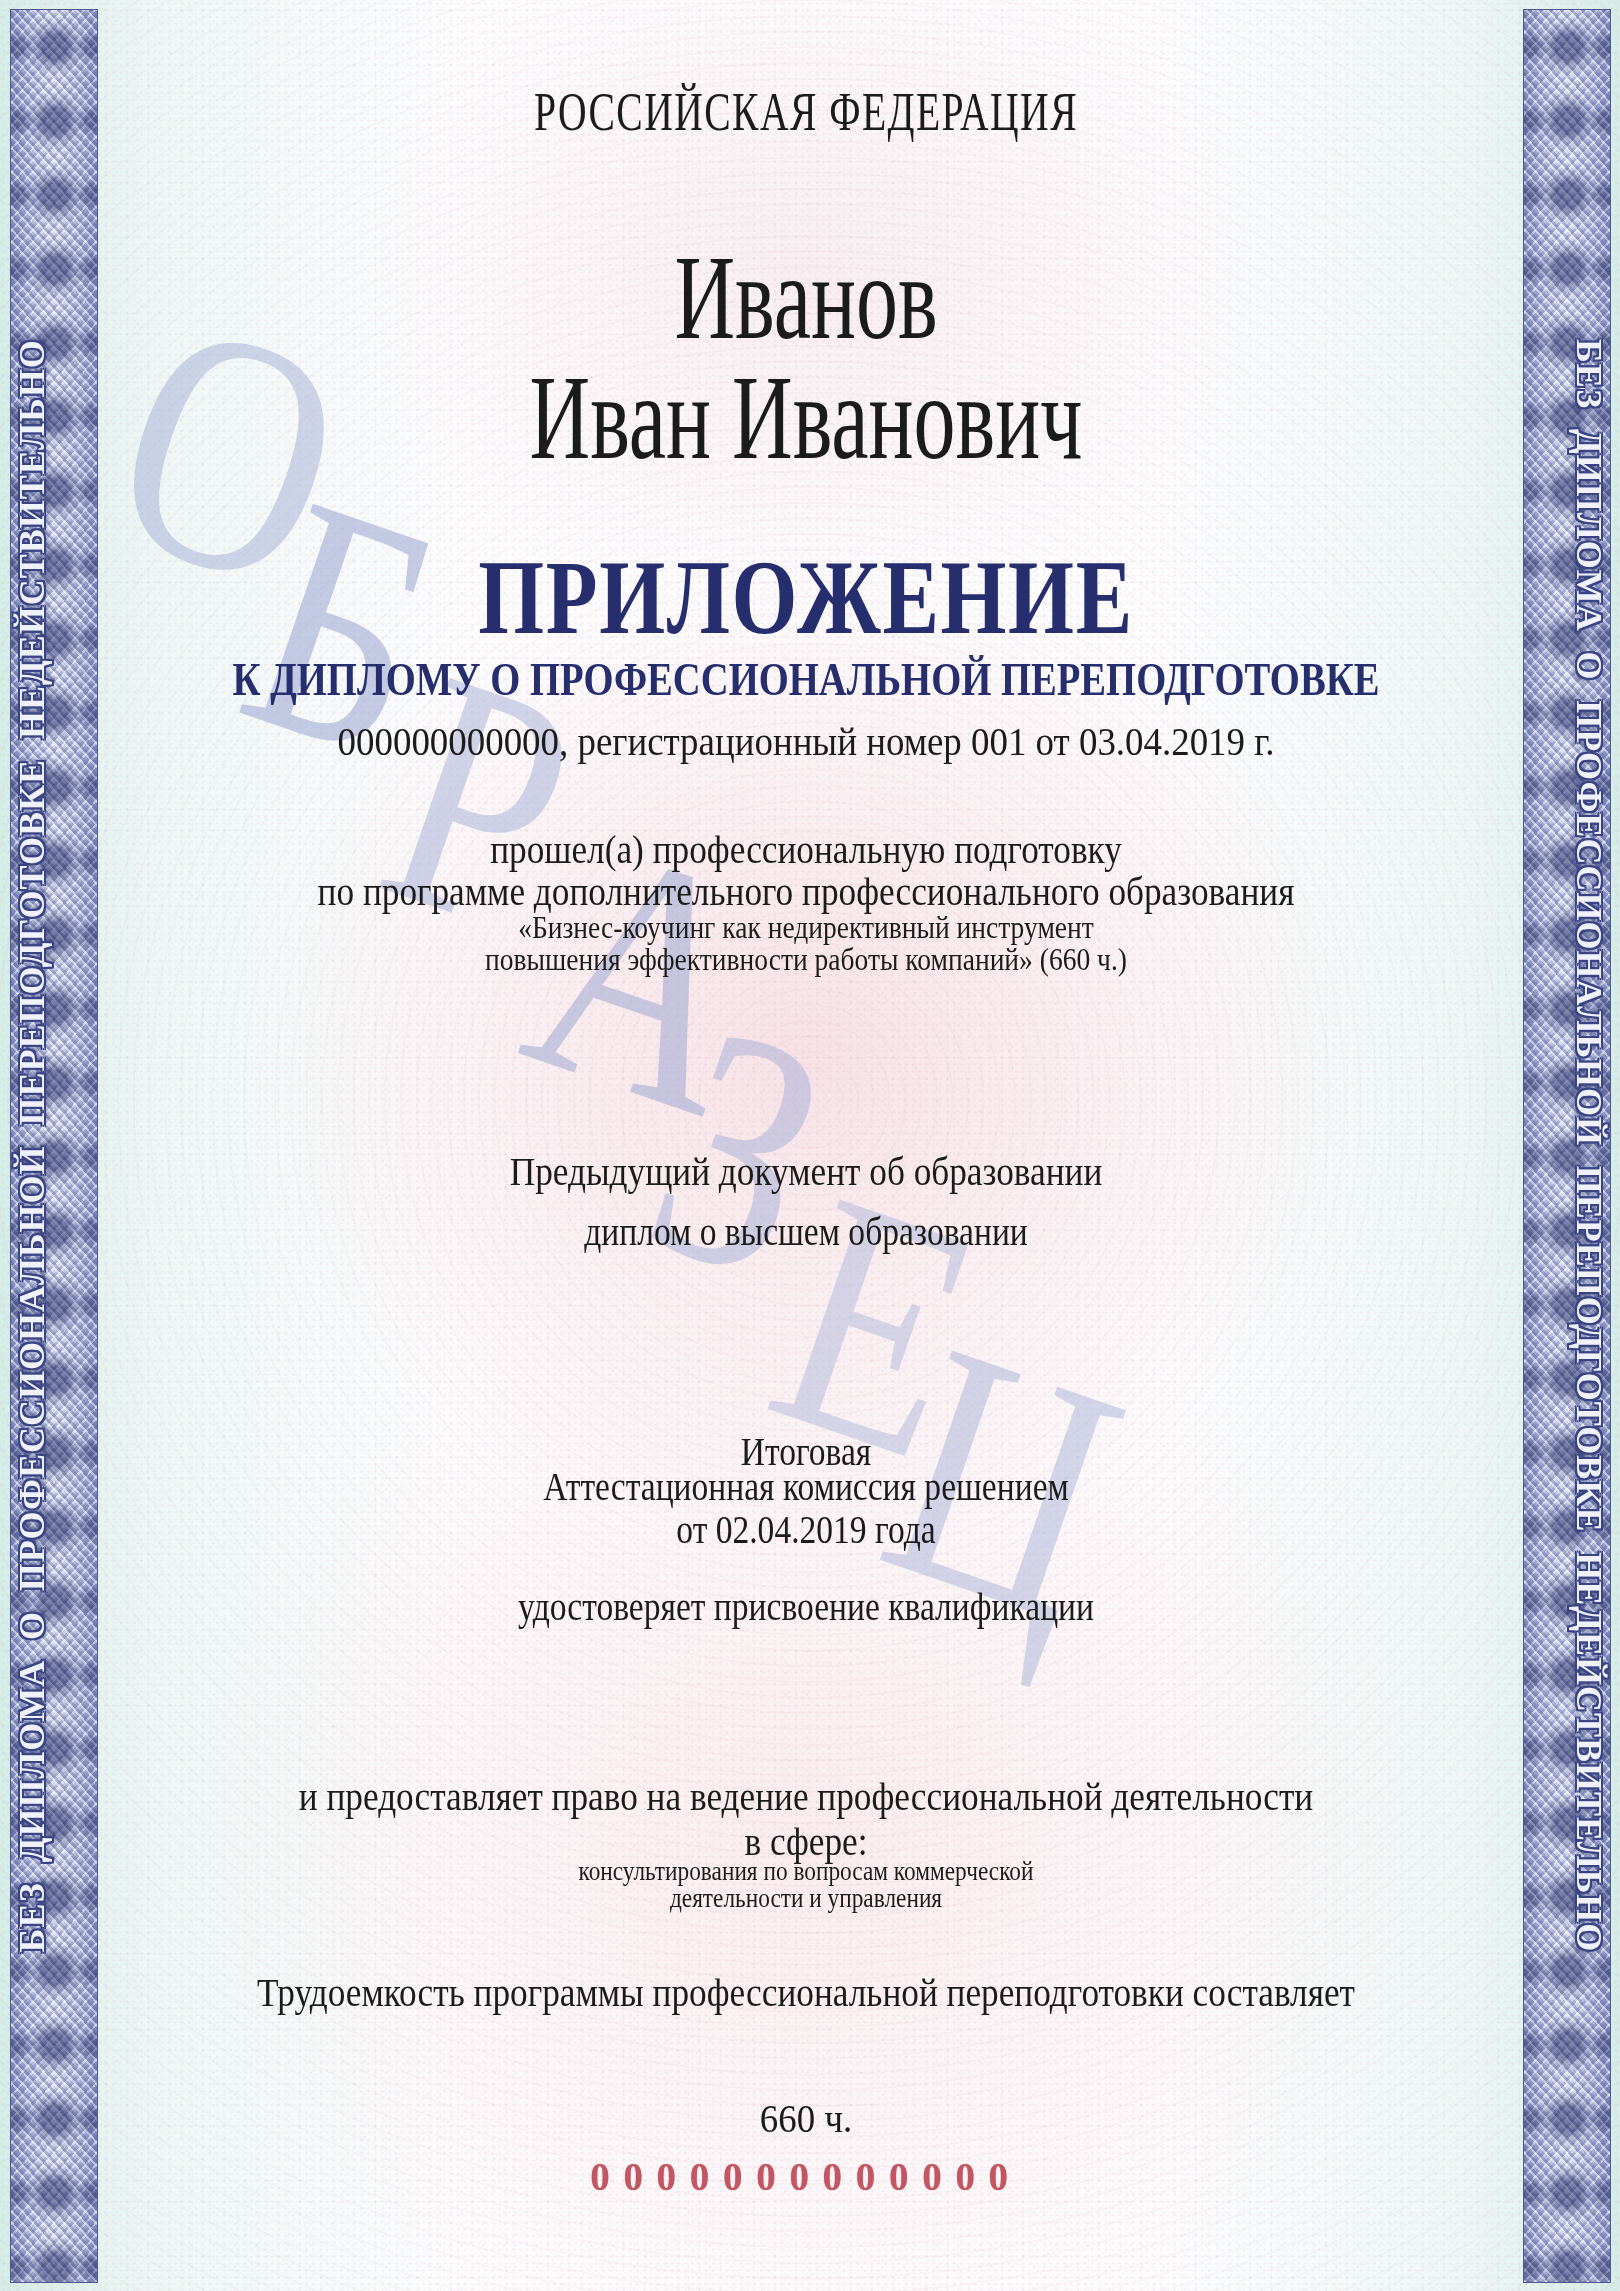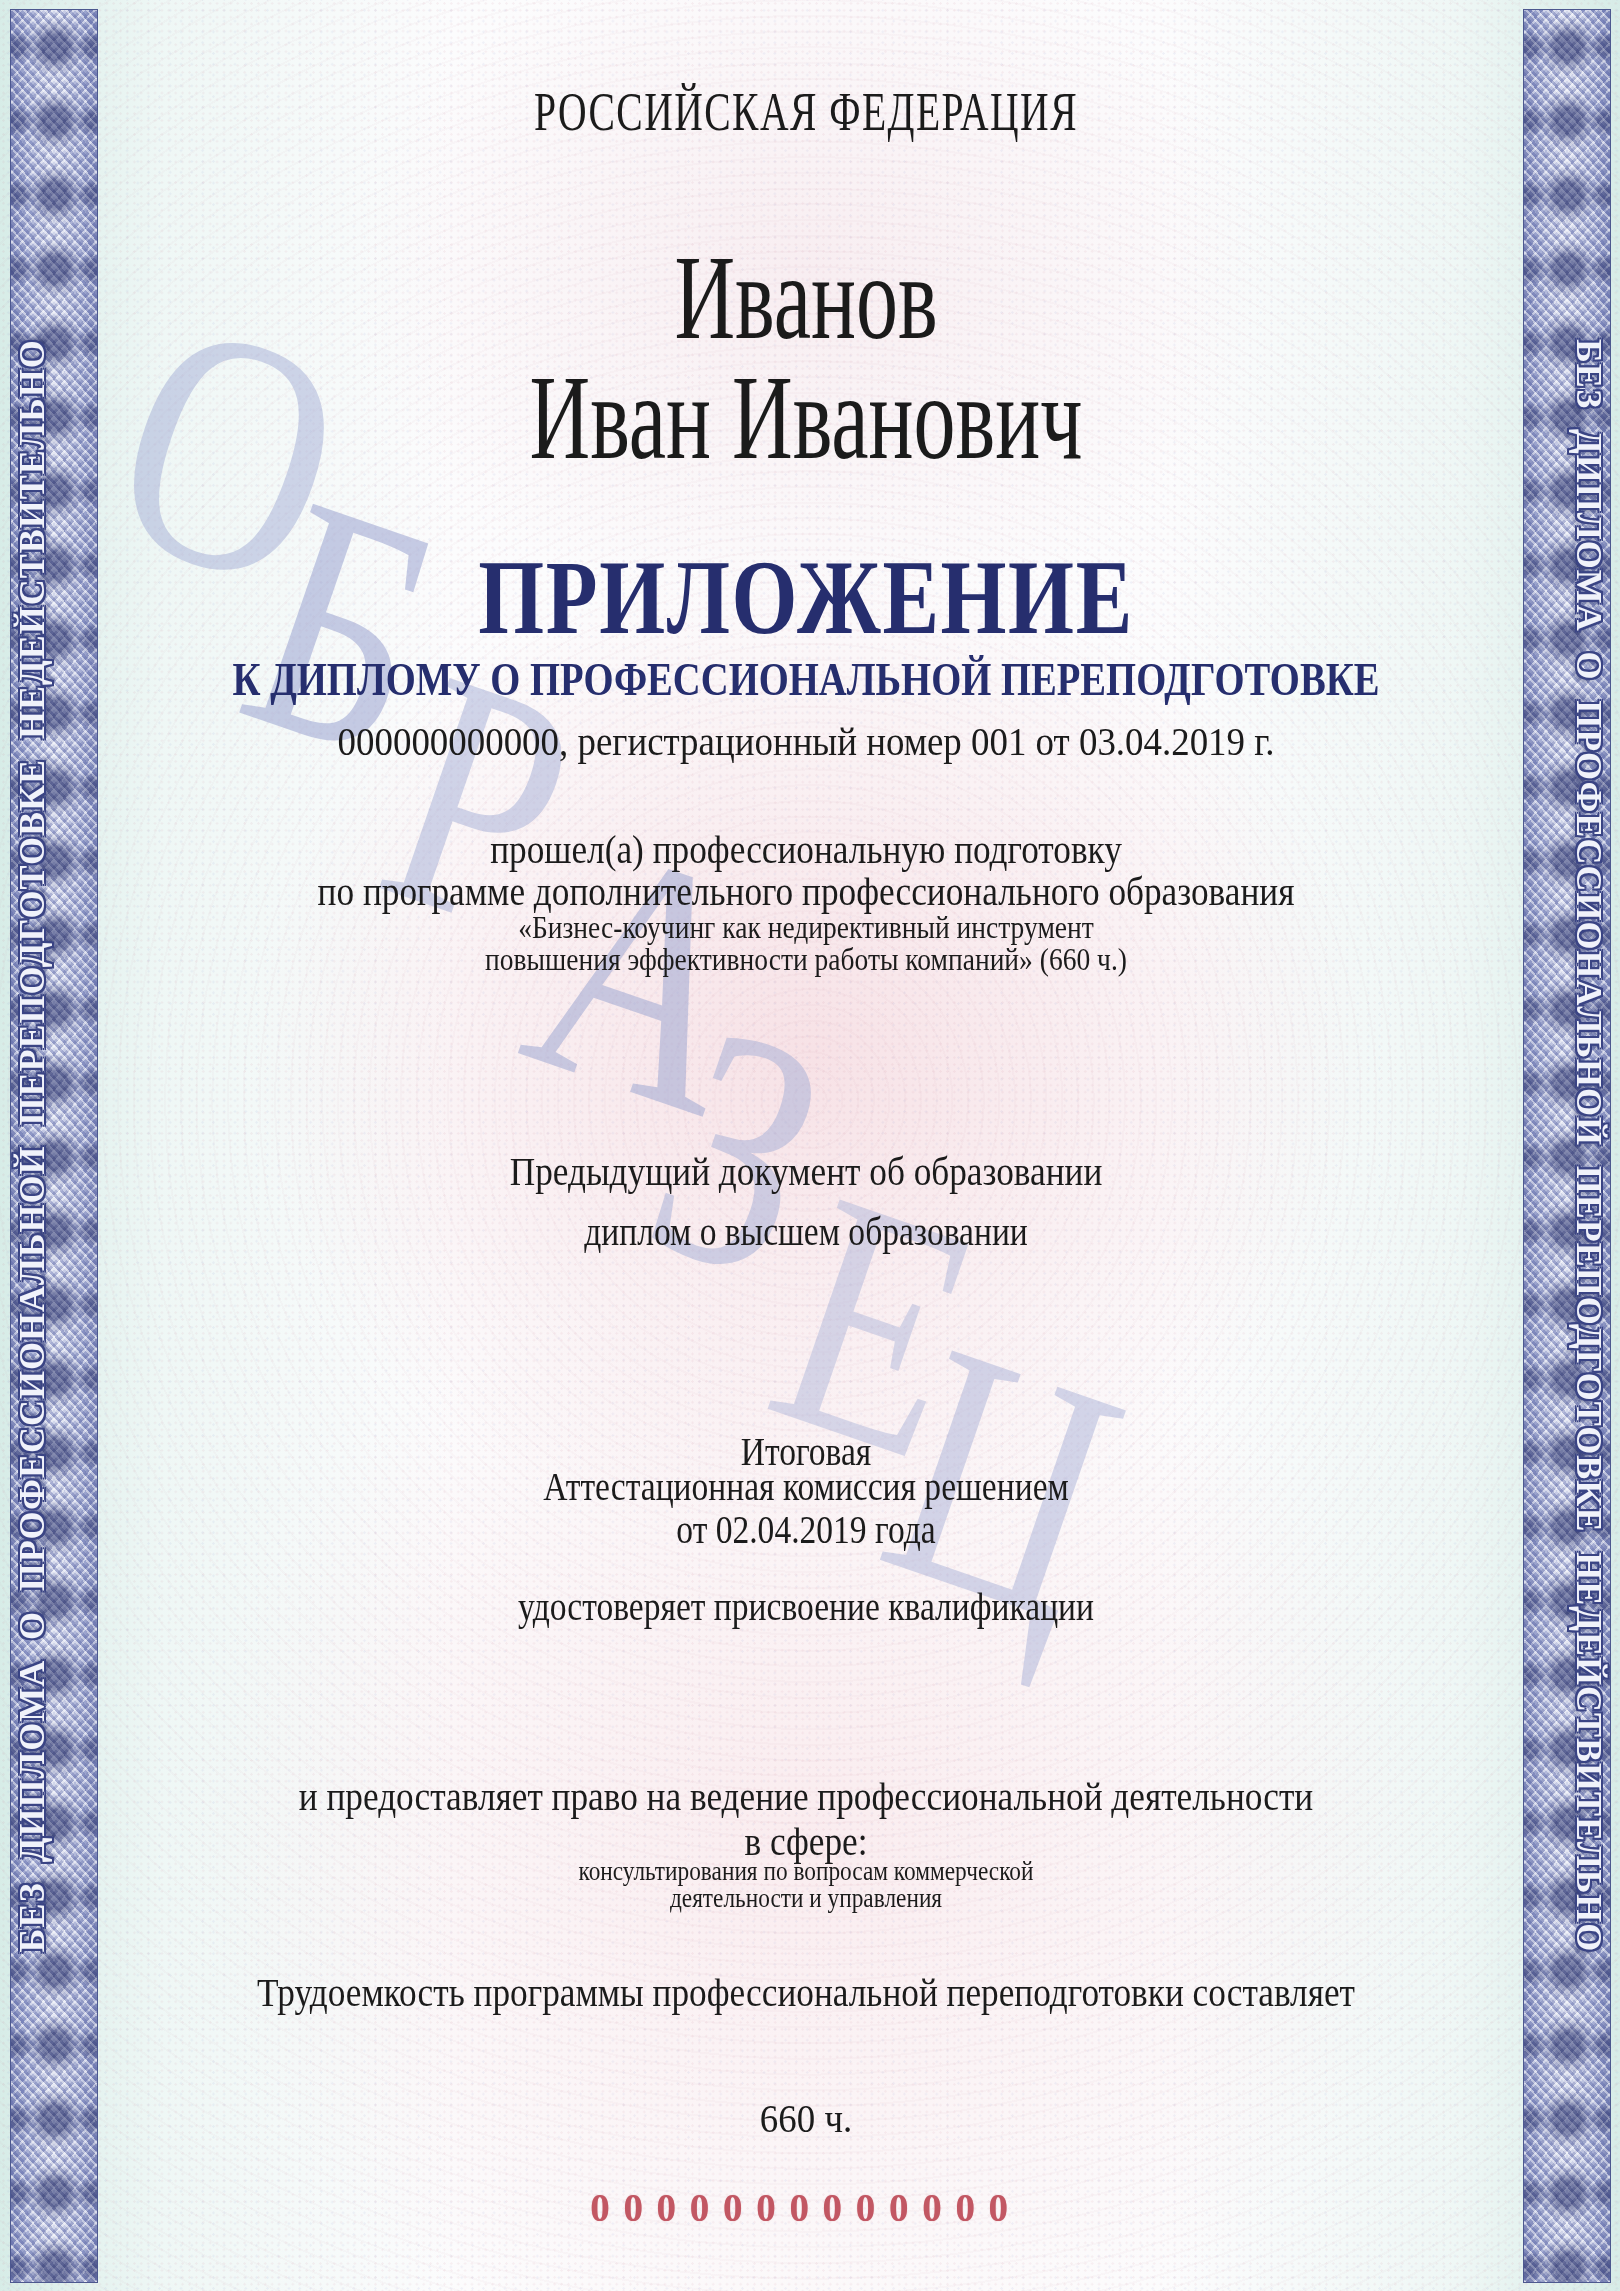--- a/index.html
+++ b/index.html
@@ -110,21 +110,21 @@
   .t-comm2   {top:1466px;font-size:39px;  transform:scaleX(0.86);}
   .t-comm3   {top:1509px;font-size:39px;  transform:scaleX(0.86);}
   .t-qual    {top:1586px;font-size:39px;  transform:scaleX(0.86);}
   .t-right1  {top:1774px;font-size:41px;  transform:scaleX(0.86);}
   .t-right2  {top:1819px;font-size:41px;  transform:scaleX(0.86);}
   .t-sph1    {top:1857px;font-size:26.5px;  transform:scaleX(0.88);}
   .t-sph2    {top:1884px;font-size:26.5px;  transform:scaleX(0.88);}
   .t-work    {top:1970px;font-size:41px;  transform:scaleX(0.86);}
   .t-hours   {top:2096px;font-size:41px;  transform:scaleX(0.90);}
   .t-serial  {top:2156px;font-size:39px;  font-weight:bold; color:#c25763;
-              letter-spacing:13.7px; text-shadow:0 0 1px rgba(194,87,99,0.6);margin-top:31px;}
+              letter-spacing:13.7px; text-shadow:0 0 1px rgba(194,87,99,0.6);}
 </style>
 </head>
 <body>
 
 <div class="page">
 
   <div class="texture"></div>
 
   <div>
     <span class="wm-letter wm-0">О</span>

